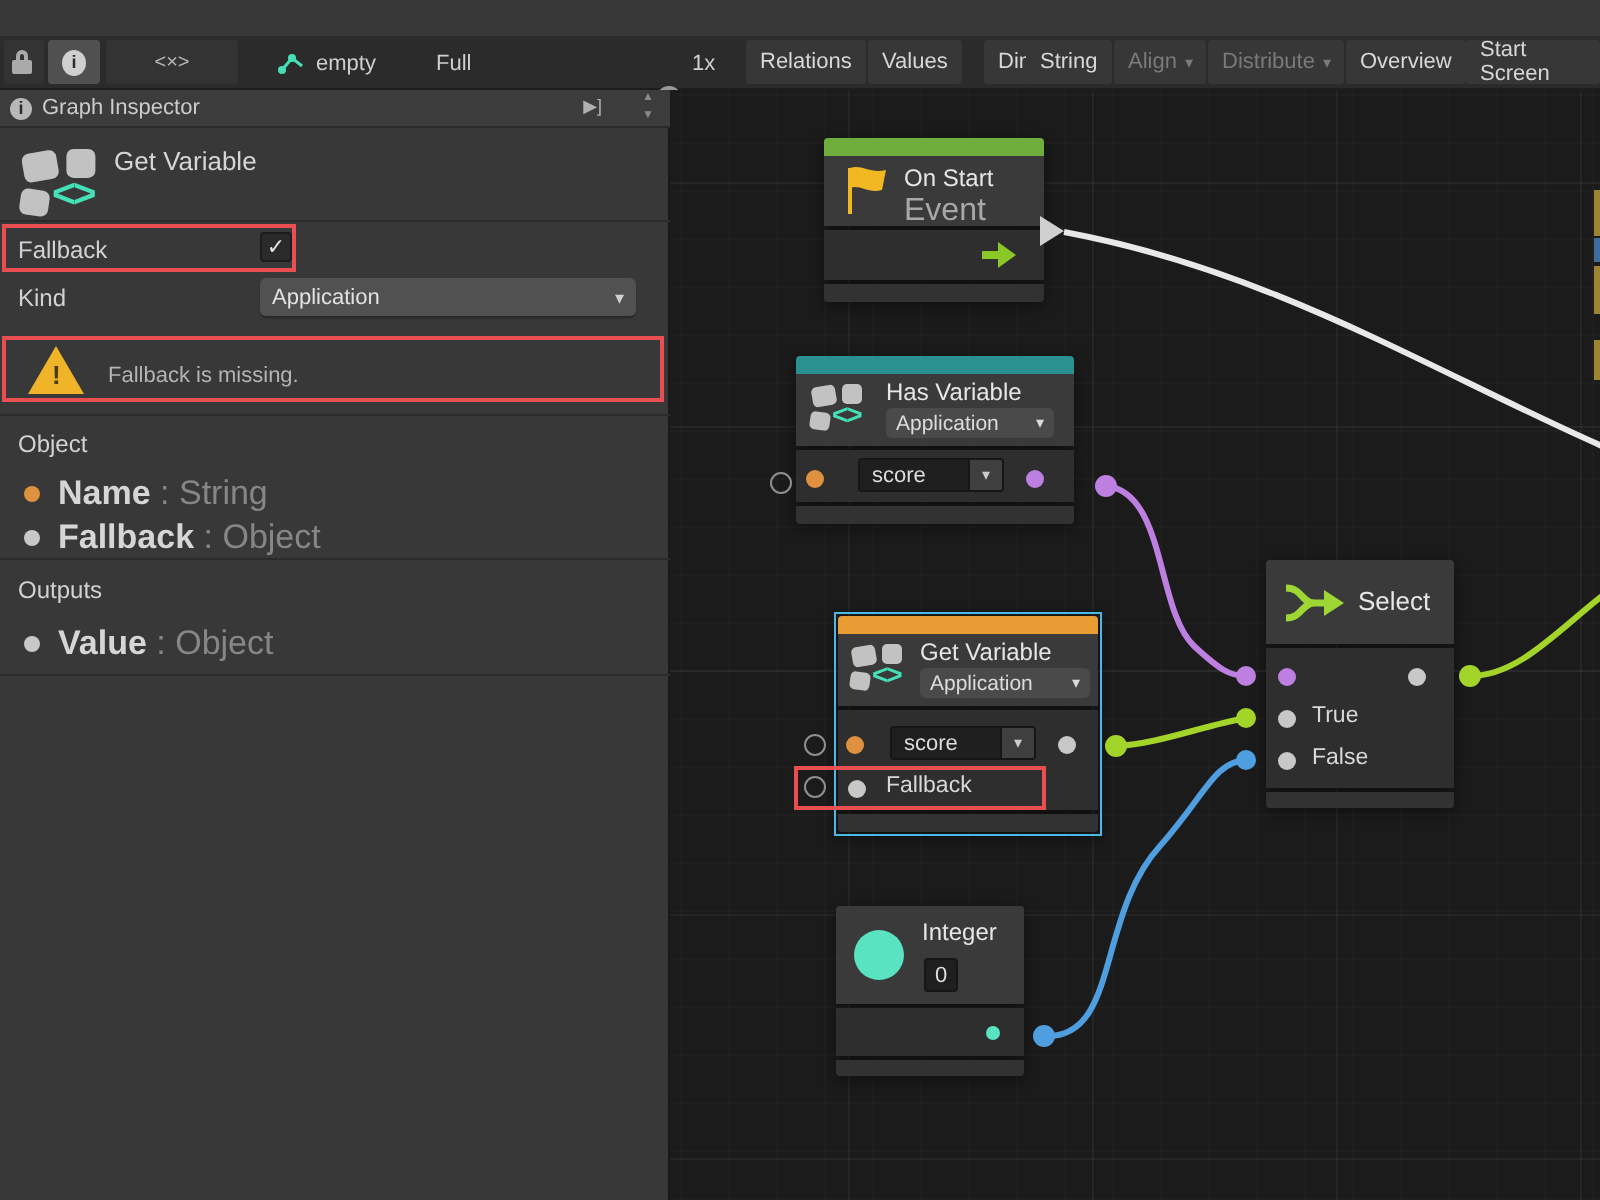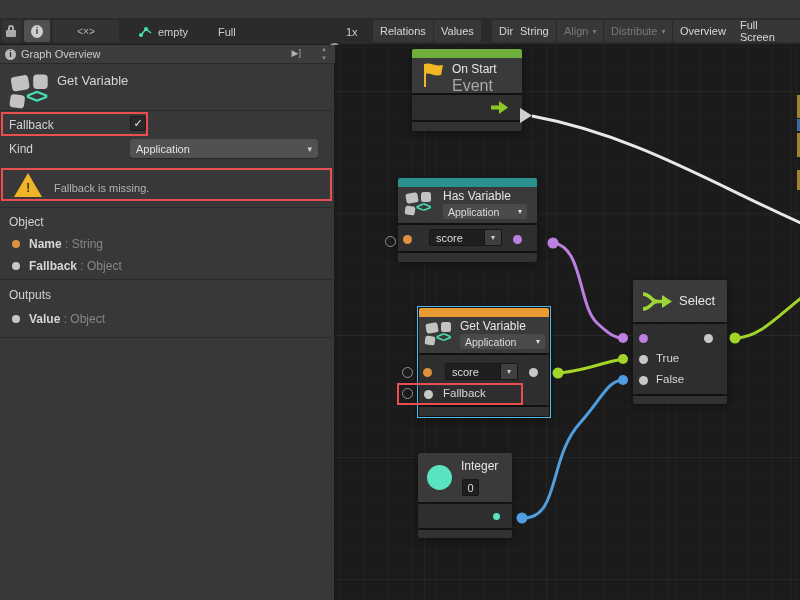--- a/index.html
+++ b/index.html
@@ -37,21 +37,21 @@
   .slider-knob { position:absolute; left:328px; top:25px; width:13px; height:13px; border-radius:50%; background:#9a9a9a; }
 
   
   .inspector { position:absolute; left:0; top:45px; width:335px; height:555px; background:#383838;
                border-right:1px solid #191919; }
   .insp-head { position:absolute; left:0; top:0; width:335px; height:19px; background:#3c3c3c;
                border-bottom:1px solid #2a2a2a; display:flex; align-items:center; padding-left:5px; gap:5px;
                color:#cccccc; }
   .sep { position:absolute; left:0; width:335px; height:1px; background:#2b2b2b; }
   .pdot { display:inline-block; width:8px; height:8px; border-radius:50%; }
-  .insp-row { position:absolute; left:12px; display:flex; align-items:center; gap:9px; font-size:12px; }
+  .insp-row { position:absolute; left:12px; display:flex; align-items:center; gap:9px; font-size:17px; }
   .pname { font-weight:bold; color:#d6d6d6; }
   .ptype { color:#868686; }
   .redbox { position:absolute; border:2px solid #ea4e51; z-index:50; pointer-events:none; }
   .checkbox { position:absolute; width:16px; height:15px; background:#2a2a2a; border:1px solid #1c1c1c;
               border-radius:2px; color:#e8e8e8; font-size:11px; display:flex; align-items:center; justify-content:center; }
   .drop { background:#515151; border-radius:3px; color:#e2e2e2; display:flex; align-items:center;
           padding:0 6px; font-size:11px; box-shadow:0 1px 1px rgba(0,0,0,.3); }
   .drop .arr { margin-left:auto; font-size:9px; color:#cfcfcf; }
   .warn-tri { width:0; height:0; border-left:14px solid transparent; border-right:14px solid transparent;
               border-bottom:24px solid #f0b429; position:absolute; }
@@ -149,28 +149,28 @@
       <span style="font-size:8px; margin-left:4px;">▾</span>
       </div>
     <div class="tbtn disabled" style="left:604px;">
       <span>Distribute</span>
       <span style="font-size:8px; margin-left:4px;">▾</span>
       </div>
     <div class="tbtn" style="left:673px;">
       <span>Overview</span>
       </div>
     <div class="tbtn" style="left:733px;">
-      <span>Full Screen</span>
+      <span>Start Screen</span>
       </div>
   </div>
 
   <div class="inspector">
     <div class="insp-head">
       <span class="infocircle" style="width:11px;height:11px;background:#b8b8b8;">i</span>
-      <span>Graph Overview</span>
+      <span>Graph Inspector</span>
       <span style="position:absolute; right:34px; top:3px; color:#b0b0b0; font-size:9px;">▶]</span>
       <span style="position:absolute; right:8px; top:0px; color:#8a8a8a; font-size:6px; line-height:9px; text-align:center;">
         <span style="display:block">▲</span>
         <span style="display:block">▼</span>
       </span>
     </div>
 
     <div class="abs" style="left:10px; top:28px;">
       <div class="var-icon big">
         <span class="sq sa"></span>
@@ -217,21 +217,21 @@
       <span><span class="pname">Value</span><span class="ptype"> : Object</span></span>
     </div>
     <div class="sep" style="top:292px;"></div>
 
     <div class="redbox" style="left:1px; top:67px; width:147px; height:24px;"></div>
     <div class="redbox" style="left:1px; top:123px; width:331px; height:33px;"></div>
   </div>
 
   <div class="canvas">
 
-    <div class="gnode" style="left:77px; top:4px; width:110px;">
+    <div class="gnode" style="left:77px; top:24px; width:110px;">
       <div class="cbar" style="background:#6fae3c;"></div>
       <div class="head" style="height:35px;">
         <svg class="abs" style="left:9px; top:4px;" width="24" height="27" viewBox="0 0 24 27">
           <path d="M4 2 L4 25" stroke="#f2b824" stroke-width="2"></path>
           <path d="M4 2 C10 0 14 5 22 3 L20 13 C13 15 9 10 4 12 Z" fill="#f2b824"></path>
         </svg>
         <span class="ntitle" style="left:40px; top:4px;">On Start</span>
         <span class="nsub" style="left:40px; top:19px;">Event</span>
       </div>
       <div class="gbody" style="height:25px;">

